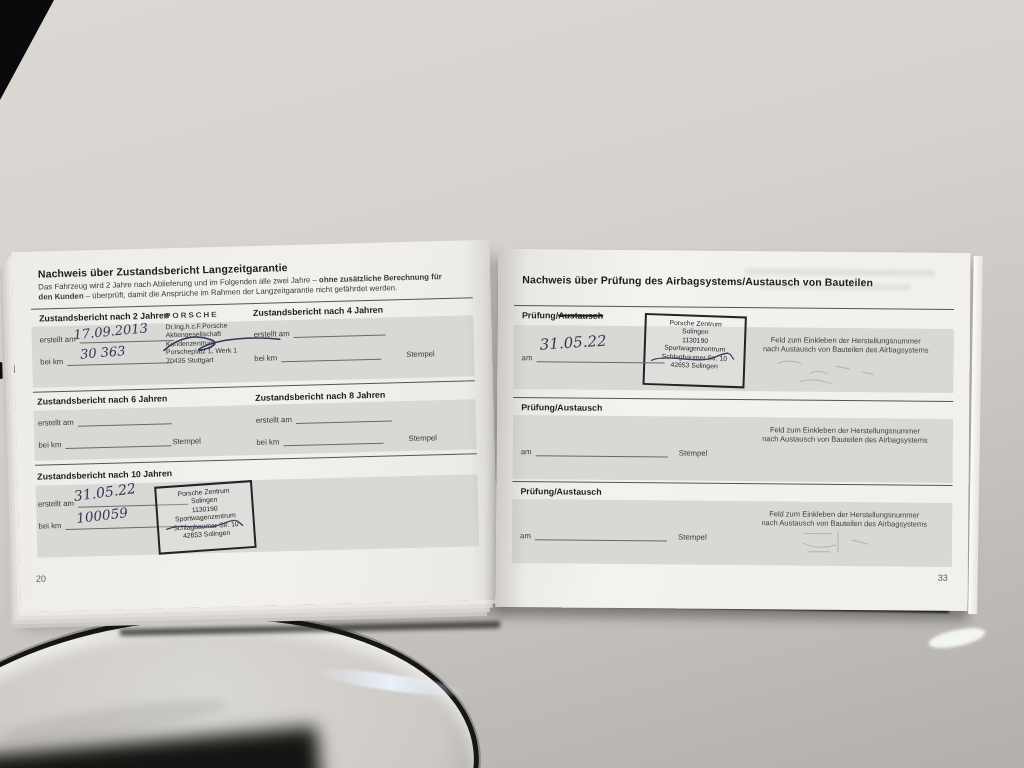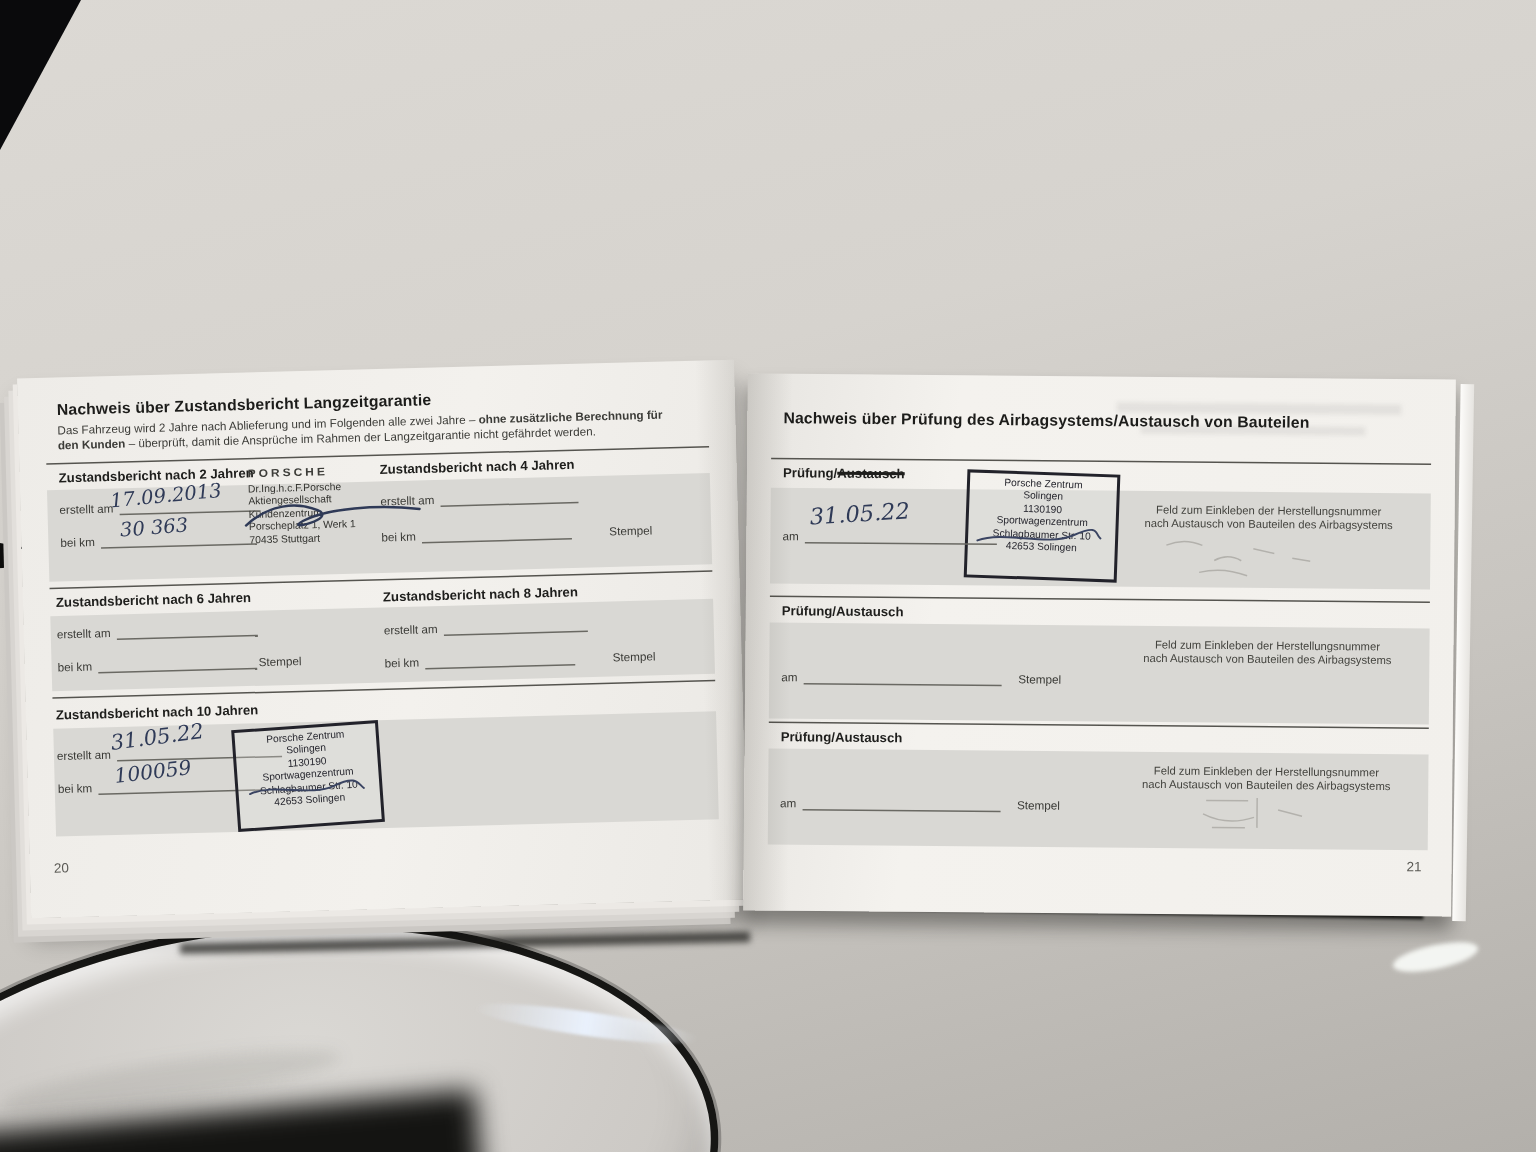--- a/index.html
+++ b/index.html
@@ -258,18 +258,18 @@
     </div>
     <svg class="pencil" style="left:298px; top:276px;" width="90" height="34" viewBox="0 0 90 34">
       <path d="M10 6 h28 M8 15 q16 8 34 2 M14 24 h22 M44 4 v20 M58 12 l16 4" stroke="#8e8c86" stroke-width="1" fill="none"></path>
     </svg>
     <div class="field" style="left:24px; top:282px;">
       <span class="flabel">am</span>
       <span class="fline" style="width:132px;"></span>
     </div>
     <div class="stempel" style="left:182px; top:282px;">Stempel</div>
 
-    <div class="page-num" style="left:442px; top:320px;">21</div>
+    <div class="page-num" style="left:442px; top:320px;">33</div>
 
     <div class="shade-gutter-r"></div>
   </div>
 
 </div>
 
 </body></html>

